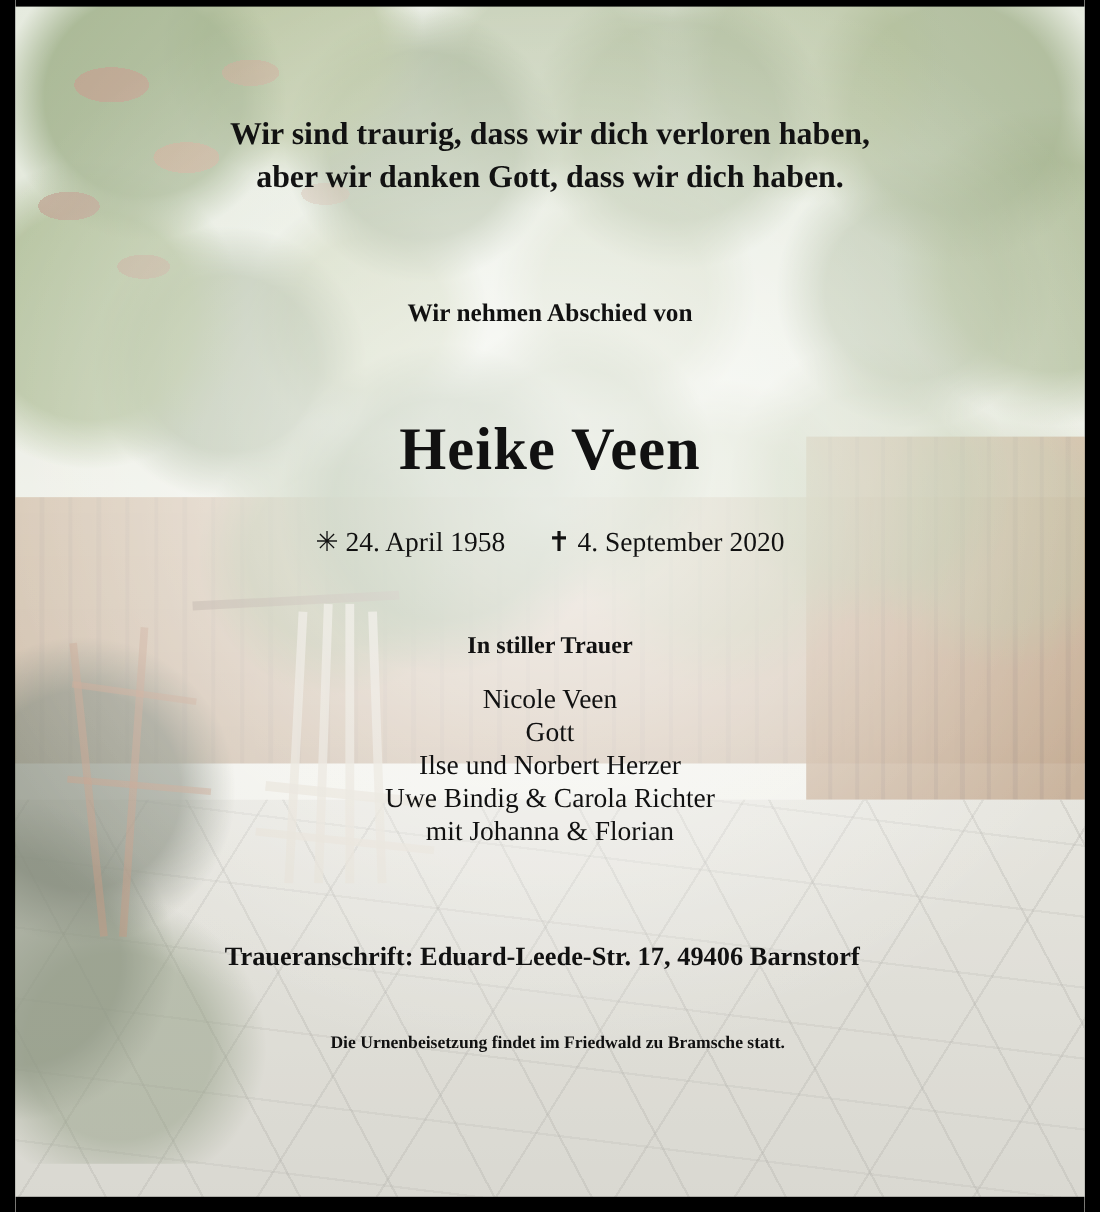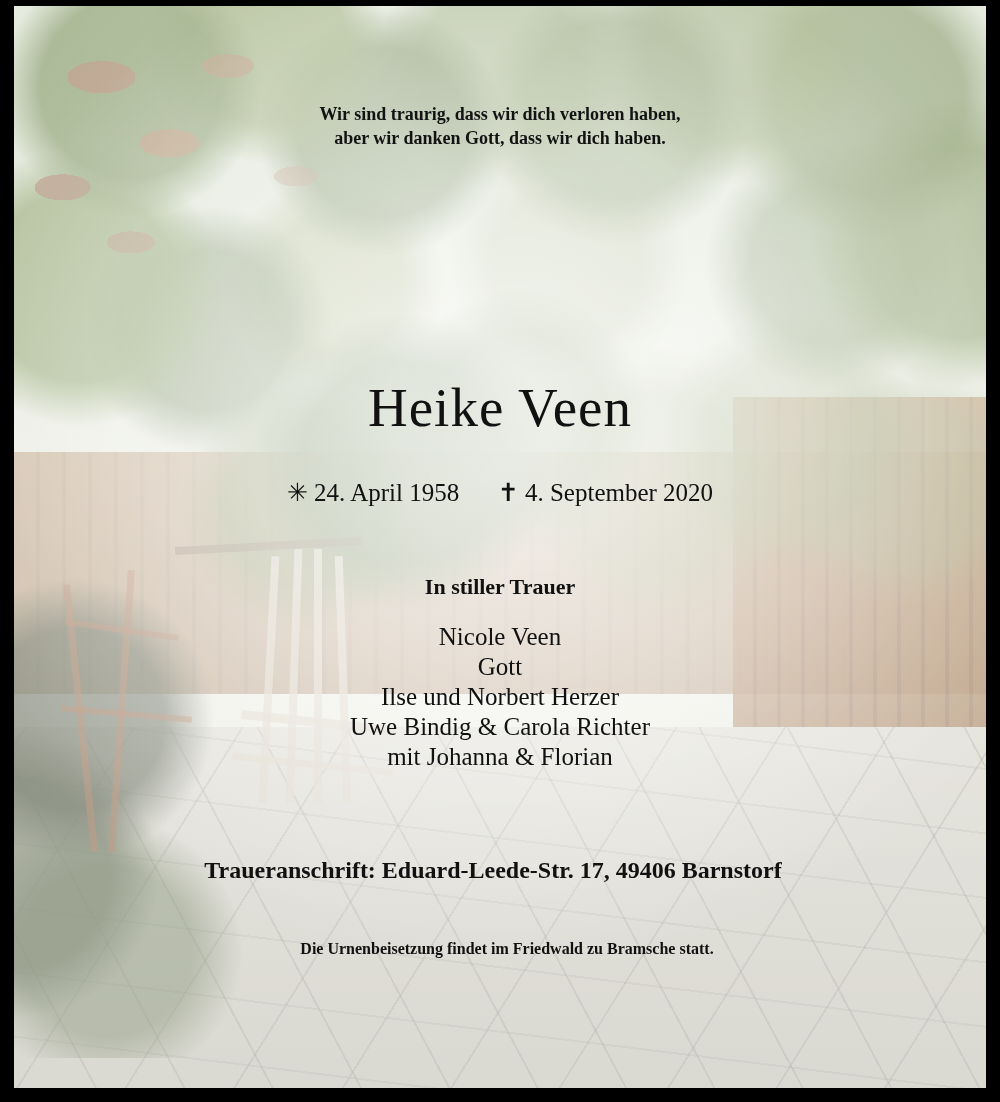--- a/index.html
+++ b/index.html
@@ -165,38 +165,38 @@
     width: 100%;
     height: 100%;
     text-align: center;
     color: #111111;
   }
   .verse {
     position: absolute;
     top: 103px;
     left: 0;
     right: 0;
-    font-size: 18px;
+    font-size: 29px;
     font-weight: bold;
     line-height: 1.33;
     color: #121212;
   }
   .farewell {
     position: absolute;
     top: 272px;
     left: 0; right: 0;
     font-size: 23px;
     font-weight: bold;
   }
   .name {
     position: absolute;
     top: 376px;
     left: 0; right: 0;
     font-size: 55px;
-    font-weight: normal;
+    font-weight: bold;
     letter-spacing: 1px;
   }
   .dates {
     position: absolute;
     top: 478px;
     left: 0; right: 0;
     font-size: 25px;
   }
   .dates .sep { display: inline-block; width: 26px; }
   .mourning-title {
@@ -283,20 +283,21 @@
     <div class="layer wash-center"></div>
     <div class="layer vignette-light"></div>
   </div>
 
   <div class="content">
     <div class="verse">
       <div>Wir sind traurig, dass wir dich verloren haben,</div>
       <div>aber wir danken Gott, dass wir dich haben.</div>
     </div>
 
+    <div class="farewell">Wir nehmen Abschied von</div>
 
     <div class="name">Heike Veen</div>
 
     <div class="dates">
       <span>✳</span>
       <span>24. April 1958</span>
       <span class="sep"></span>
       <span>✝</span>
       <span>4. September 2020</span>
     </div>

